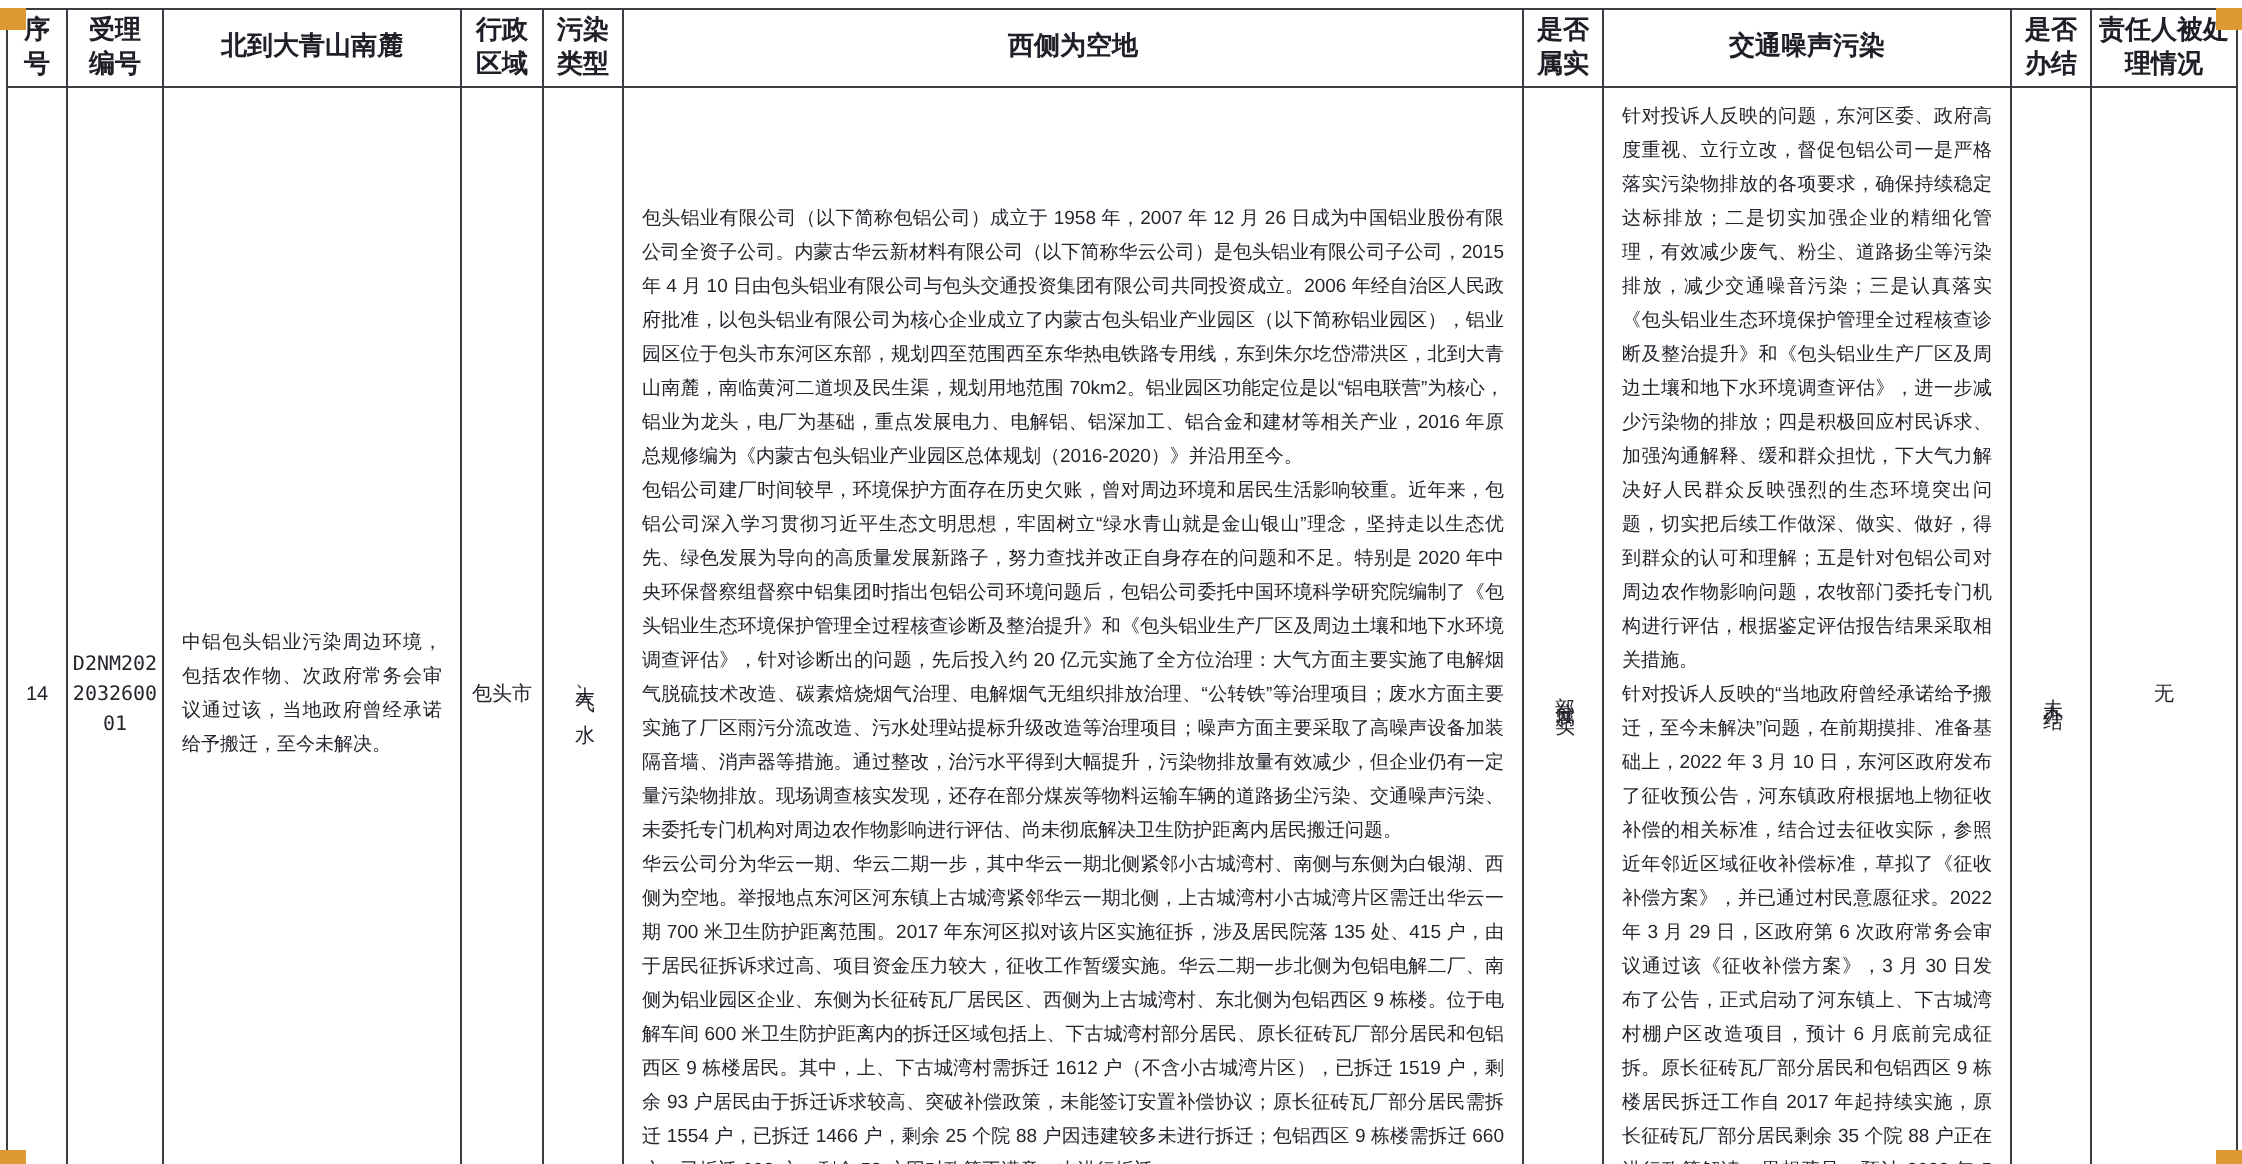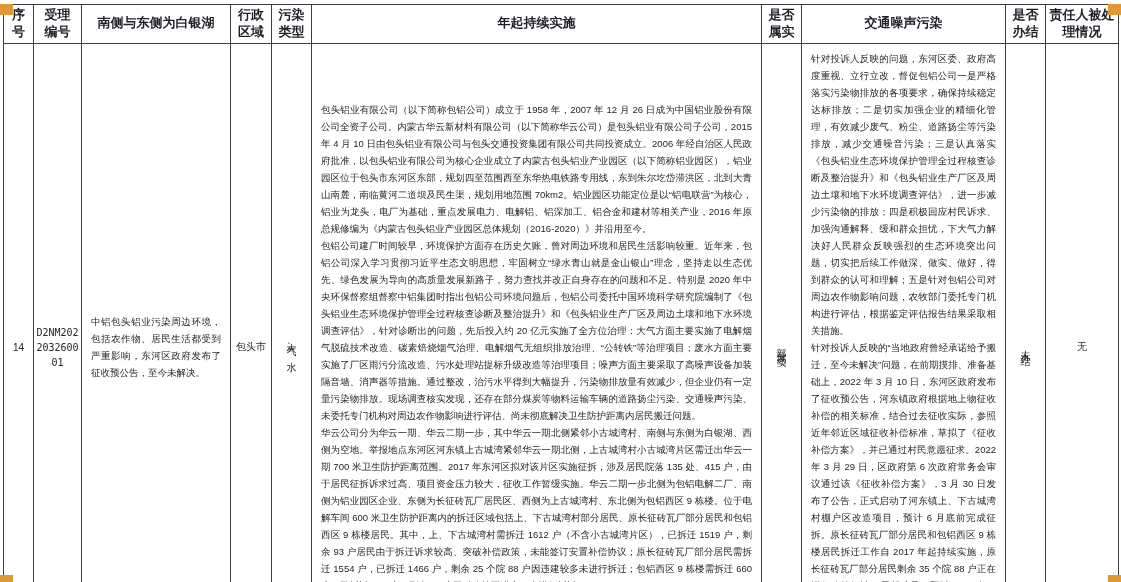--- a/index.html
+++ b/index.html
@@ -102,43 +102,43 @@
       <col style="width:204px">
       <col style="width:40px">
       <col style="width:73px">
     </colgroup>
     <thead>
       <tr>
         <th>序
 号</th>
         <th>受理
 编号</th>
-        <th>南侧与东侧为白银湖</th>
+        <th>北到大青山南麓</th>
         <th>行政
 区域</th>
         <th>污染
 类型</th>
-        <th>年起持续实施</th>
+        <th>西侧为空地</th>
         <th>是否
 属实</th>
         <th>交通噪声污染</th>
         <th>是否
 办结</th>
         <th>责任人被处
 理情况</th>
       </tr>
     </thead>
     <tbody>
       <tr>
         <td class="cell-center">14</td>
         <td class="cell-center mono">D2NM202
 2032600
 01</td>
         <td class="cell-text">
-          <p>中铝包头铝业污染周边环境，包括农作物、居民生活都受到严重影响，东河区政府发布了征收预公告，至今未解决。</p>
+          <p>中铝包头铝业污染周边环境，包括农作物、次政府常务会审议通过该，当地政府曾经承诺给予搬迁，至今未解决。</p>
         </td>
         <td class="cell-center">包头市</td>
         <td class="cell-center">
           <span class="vstack">大气、水</span>
         </td>
         <td class="cell-text">
           <p>包头铝业有限公司（以下简称包铝公司）成立于 1958 年，2007 年 12 月 26 日成为中国铝业股份有限公司全资子公司。内蒙古华云新材料有限公司（以下简称华云公司）是包头铝业有限公司子公司，2015 年 4 月 10 日由包头铝业有限公司与包头交通投资集团有限公司共同投资成立。2006 年经自治区人民政府批准，以包头铝业有限公司为核心企业成立了内蒙古包头铝业产业园区（以下简称铝业园区），铝业园区位于包头市东河区东部，规划四至范围西至东华热电铁路专用线，东到朱尔圪岱滞洪区，北到大青山南麓，南临黄河二道坝及民生渠，规划用地范围 70km2。铝业园区功能定位是以“铝电联营”为核心，铝业为龙头，电厂为基础，重点发展电力、电解铝、铝深加工、铝合金和建材等相关产业，2016 年原总规修编为《内蒙古包头铝业产业园区总体规划（2016-2020）》并沿用至今。</p>
           <p>包铝公司建厂时间较早，环境保护方面存在历史欠账，曾对周边环境和居民生活影响较重。近年来，包铝公司深入学习贯彻习近平生态文明思想，牢固树立“绿水青山就是金山银山”理念，坚持走以生态优先、绿色发展为导向的高质量发展新路子，努力查找并改正自身存在的问题和不足。特别是 2020 年中央环保督察组督察中铝集团时指出包铝公司环境问题后，包铝公司委托中国环境科学研究院编制了《包头铝业生态环境保护管理全过程核查诊断及整治提升》和《包头铝业生产厂区及周边土壤和地下水环境调查评估》，针对诊断出的问题，先后投入约 20 亿元实施了全方位治理：大气方面主要实施了电解烟气脱硫技术改造、碳素焙烧烟气治理、电解烟气无组织排放治理、“公转铁”等治理项目；废水方面主要实施了厂区雨污分流改造、污水处理站提标升级改造等治理项目；噪声方面主要采取了高噪声设备加装隔音墙、消声器等措施。通过整改，治污水平得到大幅提升，污染物排放量有效减少，但企业仍有一定量污染物排放。现场调查核实发现，还存在部分煤炭等物料运输车辆的道路扬尘污染、交通噪声污染、未委托专门机构对周边农作物影响进行评估、尚未彻底解决卫生防护距离内居民搬迁问题。</p>
           <p>华云公司分为华云一期、华云二期一步，其中华云一期北侧紧邻小古城湾村、南侧与东侧为白银湖、西侧为空地。举报地点东河区河东镇上古城湾紧邻华云一期北侧，上古城湾村小古城湾片区需迁出华云一期 700 米卫生防护距离范围。2017 年东河区拟对该片区实施征拆，涉及居民院落 135 处、415 户，由于居民征拆诉求过高、项目资金压力较大，征收工作暂缓实施。华云二期一步北侧为包铝电解二厂、南侧为铝业园区企业、东侧为长征砖瓦厂居民区、西侧为上古城湾村、东北侧为包铝西区 9 栋楼。位于电解车间 600 米卫生防护距离内的拆迁区域包括上、下古城湾村部分居民、原长征砖瓦厂部分居民和包铝西区 9 栋楼居民。其中，上、下古城湾村需拆迁 1612 户（不含小古城湾片区），已拆迁 1519 户，剩余 93 户居民由于拆迁诉求较高、突破补偿政策，未能签订安置补偿协议；原长征砖瓦厂部分居民需拆迁 1554 户，已拆迁 1466 户，剩余 25 个院 88 户因违建较多未进行拆迁；包铝西区 9 栋楼需拆迁 660 户，已拆迁 602 户，剩余 58 户因对政策不满意，未进行拆迁。</p>
         </td>

